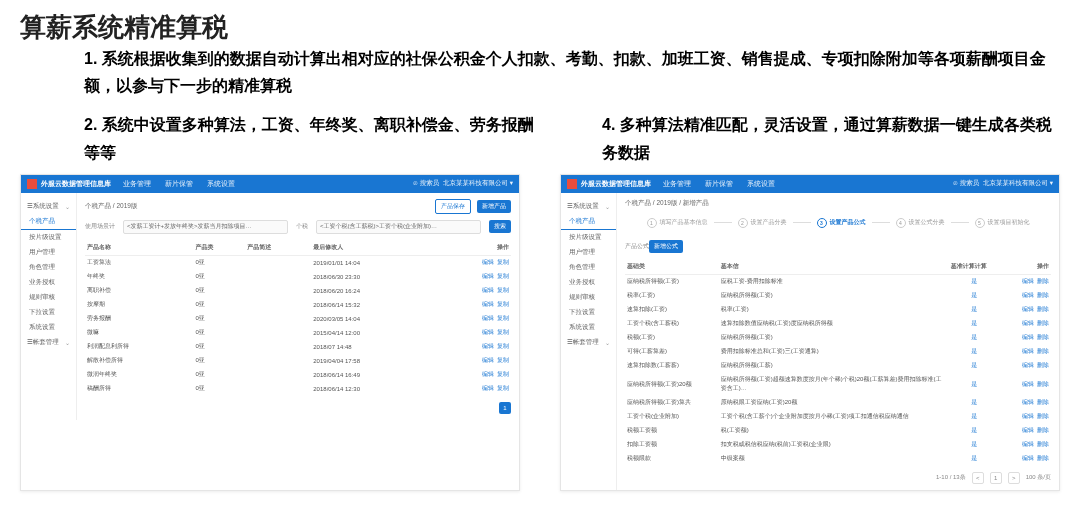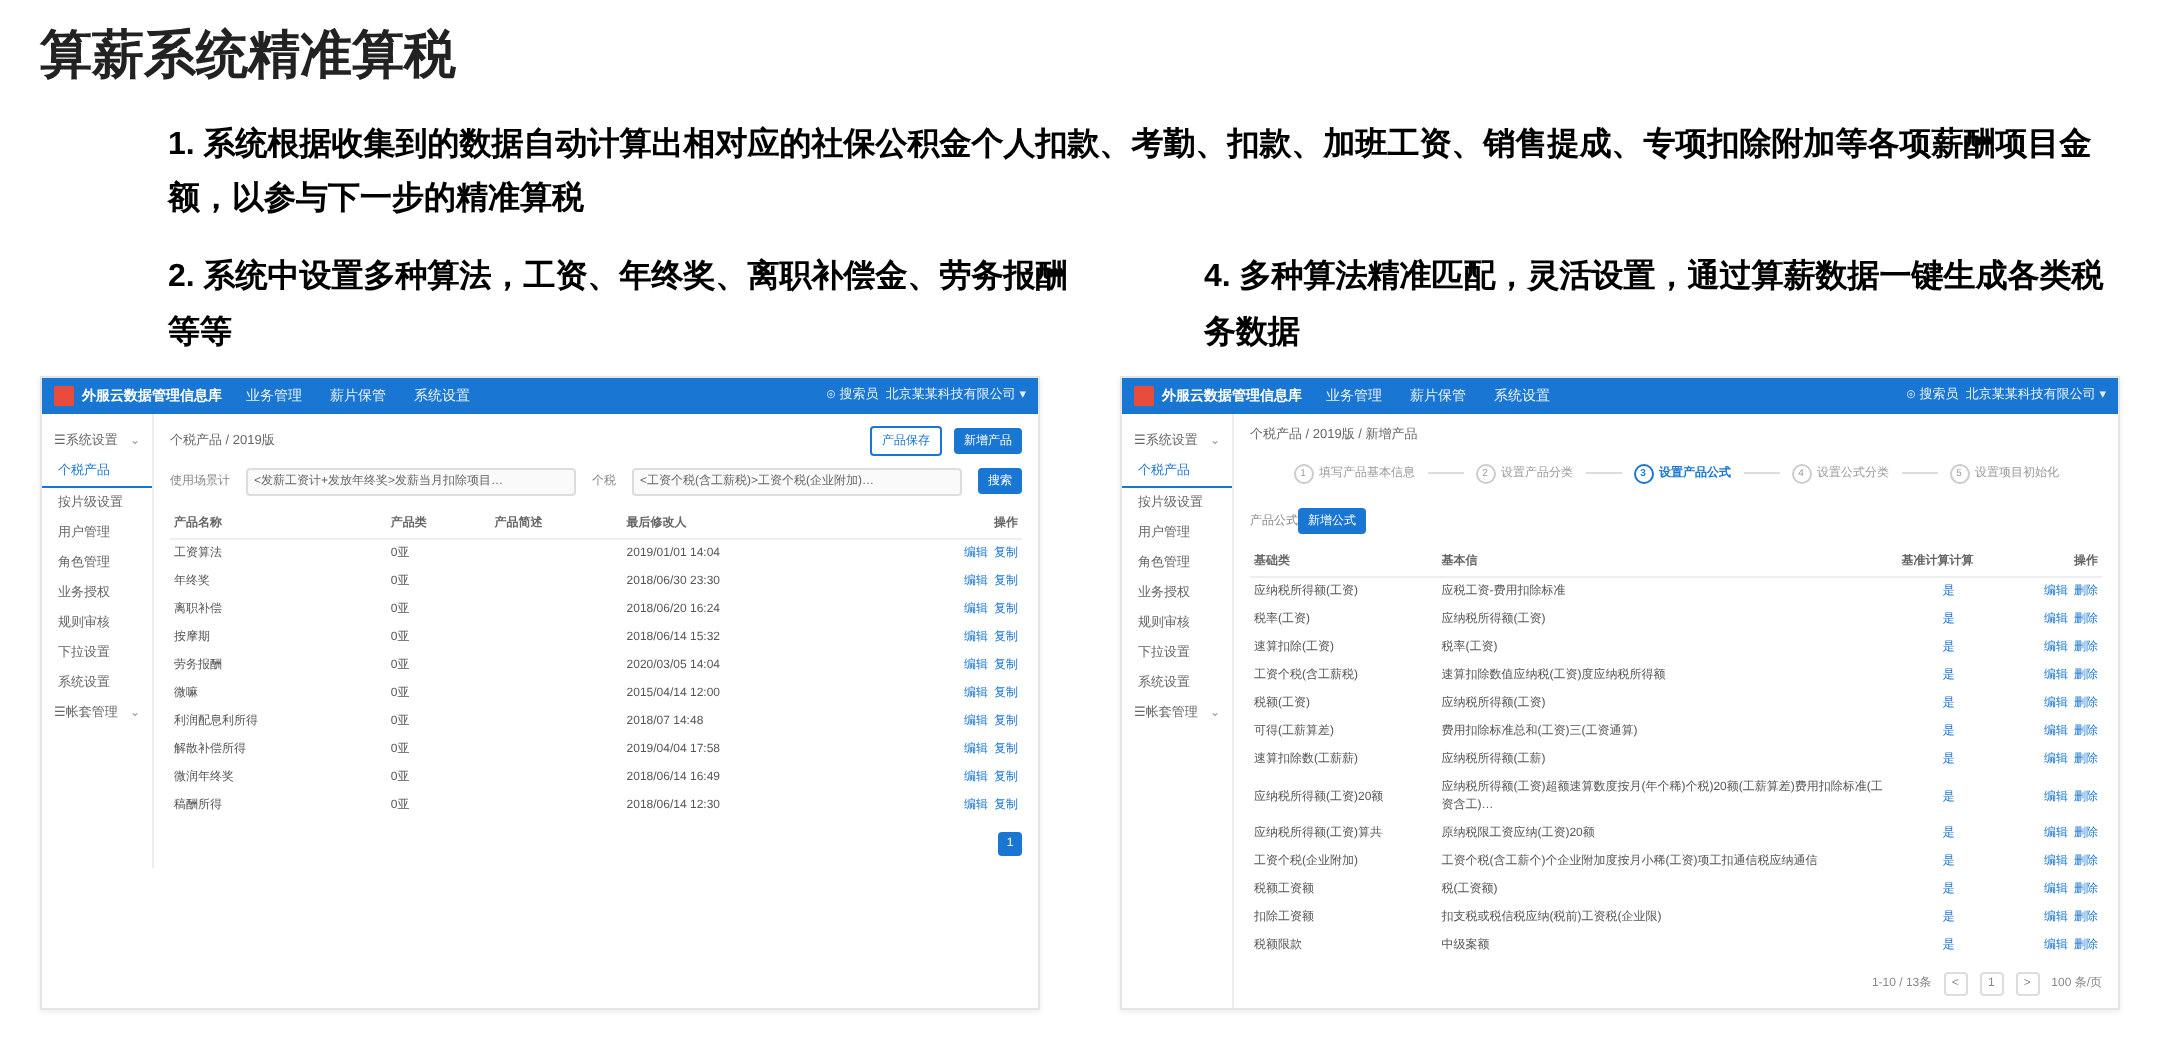--- a/index.html
+++ b/index.html
@@ -1,17 +1,17 @@
 <!DOCTYPE html>
 <html><head>
 <meta charset="utf-8">
 <style>
 * { margin:0; padding:0; box-sizing:border-box; font-family:"Microsoft YaHei","PingFang SC",Arial,sans-serif; }
 body { background:#fff; padding:10px 20px; }
-.main-title { font-size:26px; font-weight:700; color:#222; margin-bottom:14px; }
+.main-title { font-size:26px; font-weight:700; color:#222; }
 .desc-block { margin-bottom:12px; }
 .desc-line1 { font-size:16px; font-weight:700; line-height:1.7; margin-left:64px; }
 .desc-row { display:flex; gap:60px; margin-left:64px; }
 .desc-col { flex:1; font-size:16px; font-weight:700; line-height:1.7; }
 .screens { display:flex; gap:40px; margin-top:8px; }
 .screen { flex:1; border:1px solid #e5e5e5; box-shadow:0 1px 3px rgba(0,0,0,.08); background:#fff; font-size:7px; color:#333; }
 .topbar { background:#1976d2; color:#fff; display:flex; align-items:center; height:18px; padding:0 6px; }
 .topbar .logo { width:10px; height:10px; background:#e74c3c; margin-right:4px; }
 .topbar .brand { font-size:7px; font-weight:600; flex-shrink:0; }
 .topbar .navs { display:flex; margin-left:12px; gap:14px; flex-shrink:0; }

